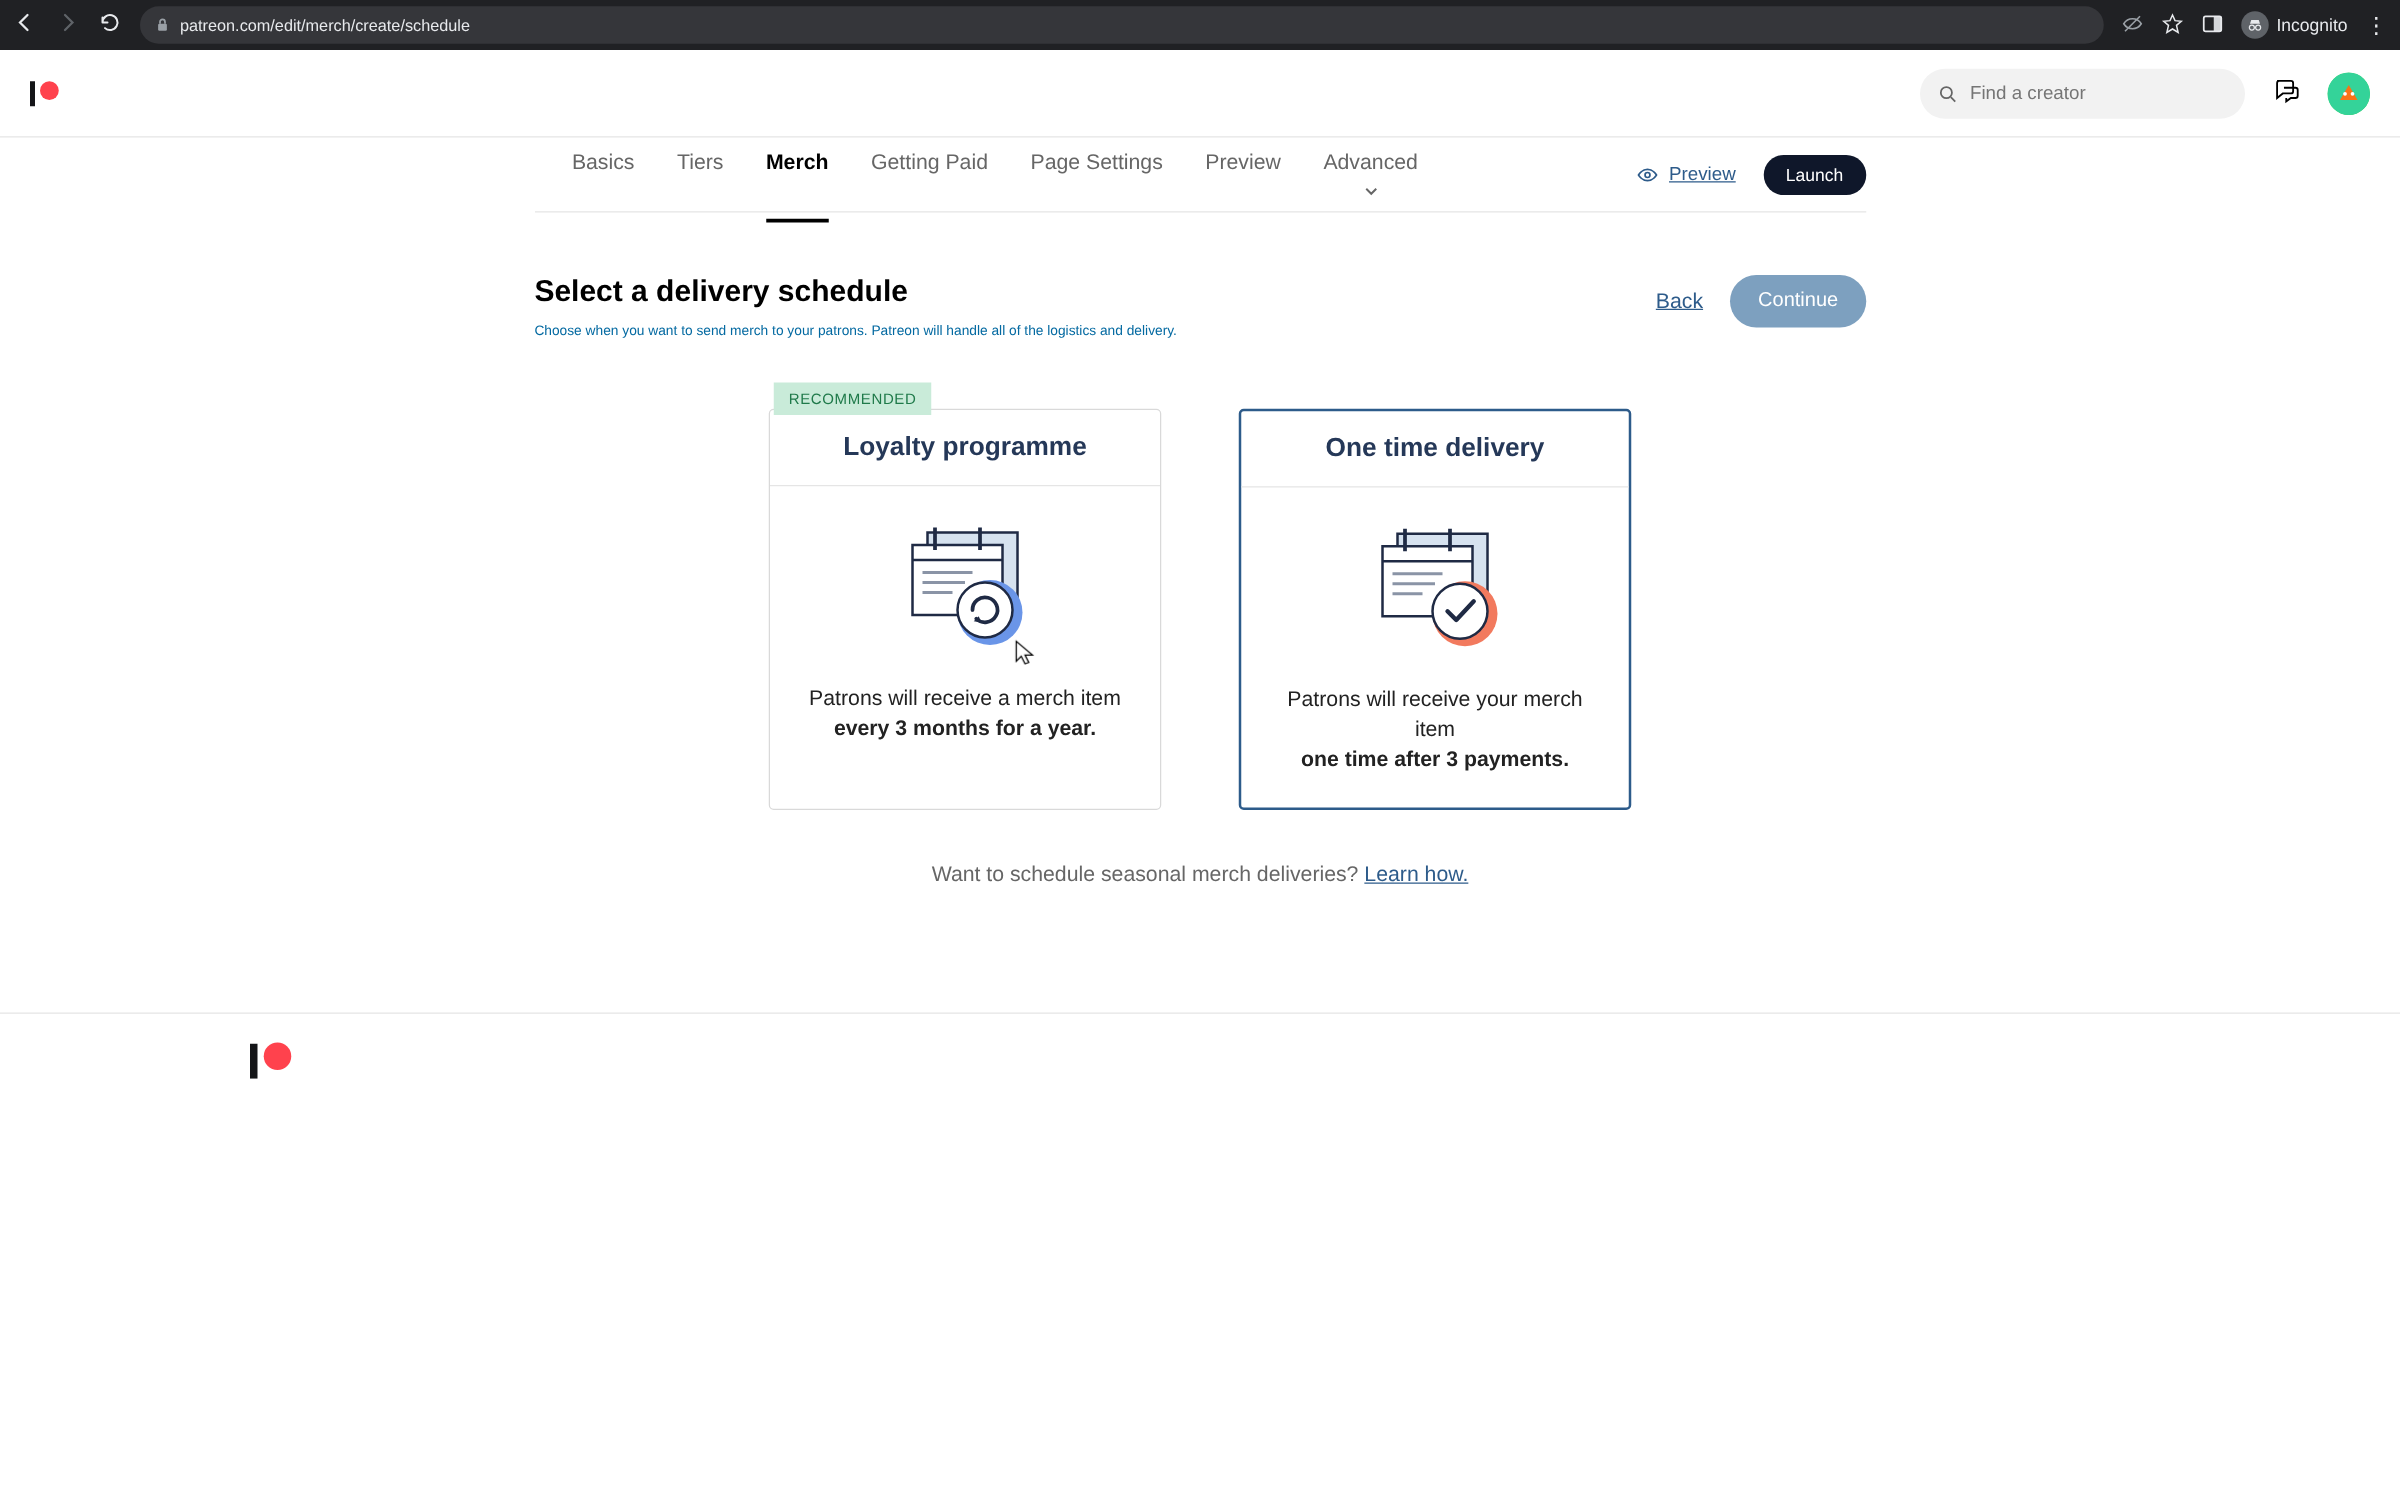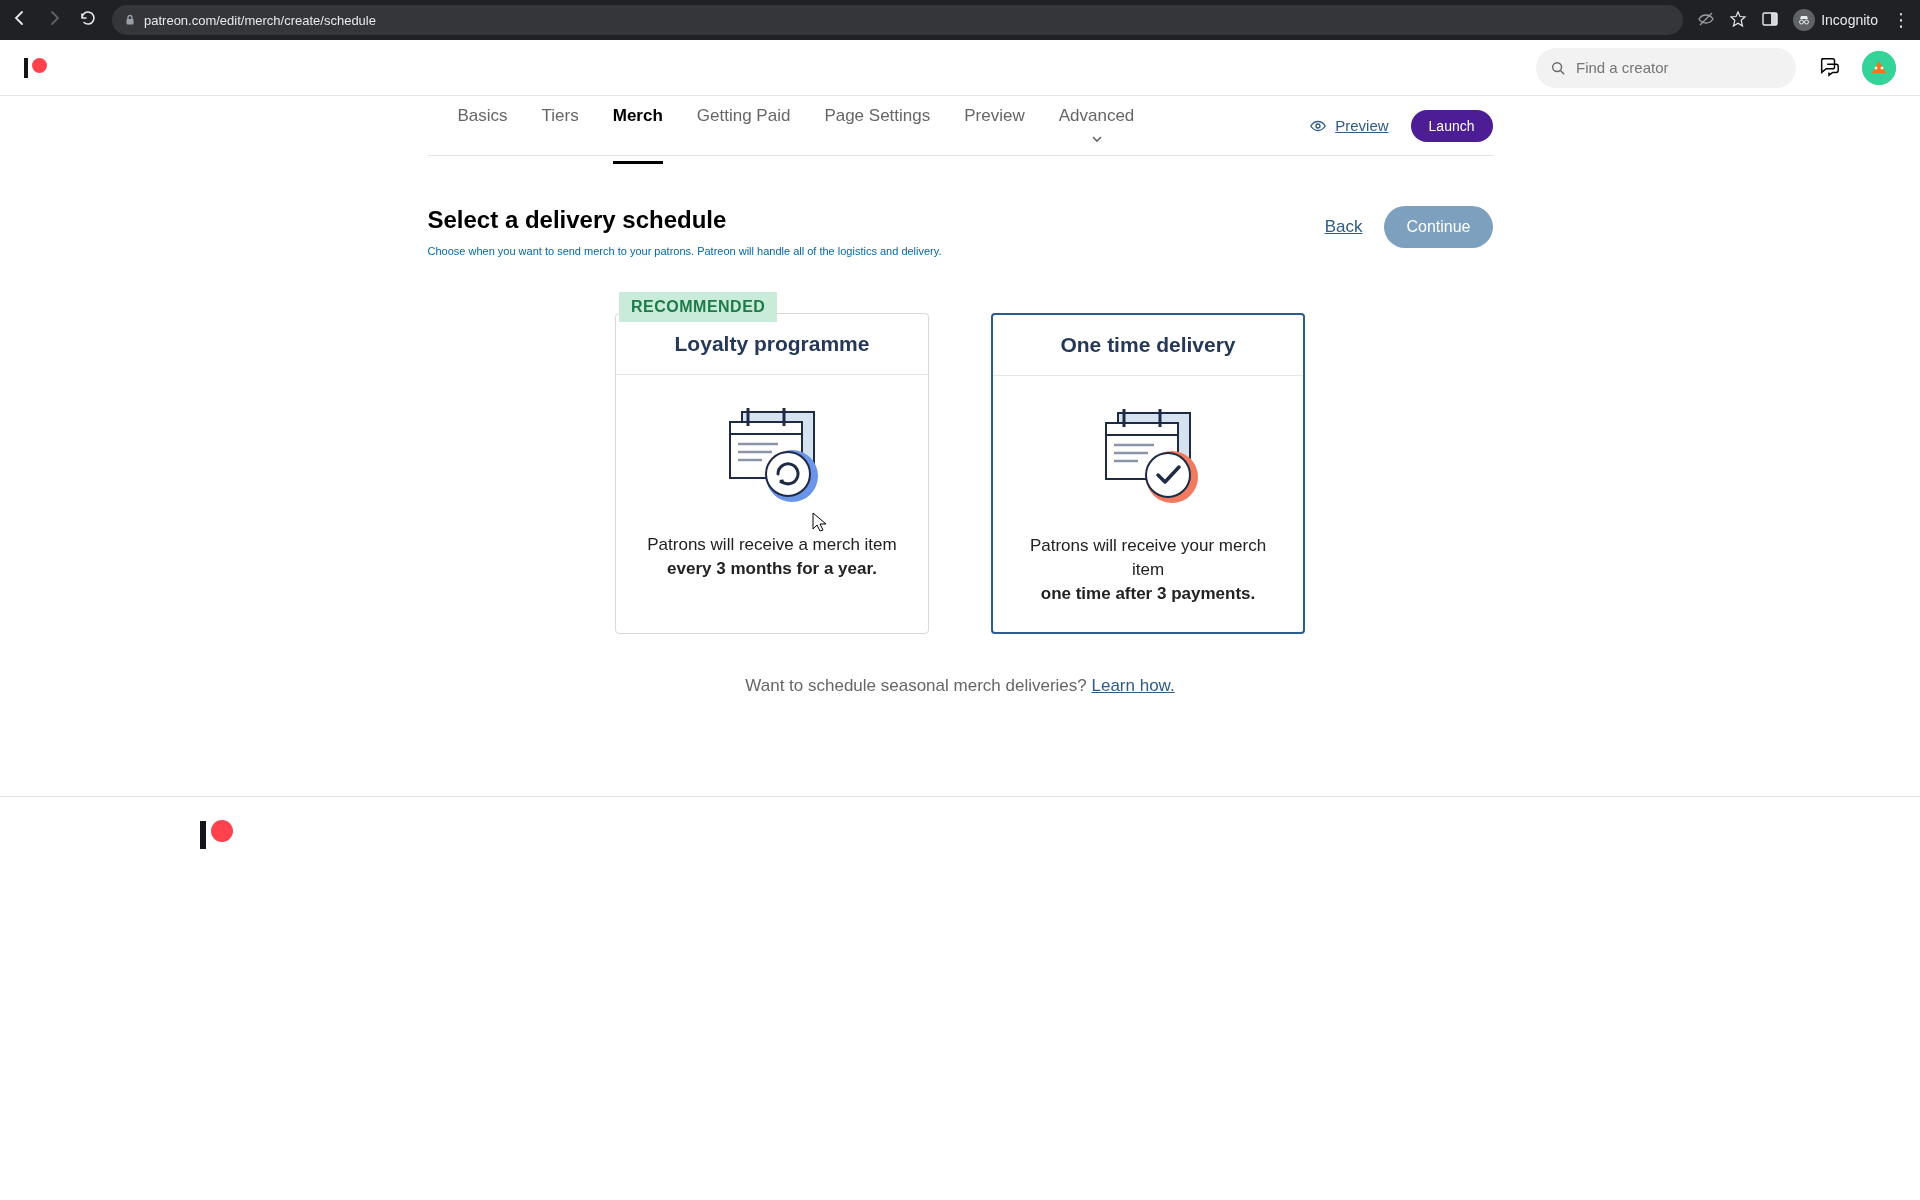--- a/index.html
+++ b/index.html
@@ -18,57 +18,57 @@
     .chrome-right-caret { margin-left:auto; color:#e8eaed; padding:0 12px;}
     .addr-row { display:flex; align-items:center; height:40px; padding:0 10px; gap:14px;}
     .nav-icon { color:#9aa0a6; width:20px; text-align:center; font-size:16px; }
     .addr-bar { flex:1; background:#35363a; border-radius:20px; height:30px; display:flex; align-items:center; padding:0 12px; color:#e8eaed; font-size:13px; gap:8px;}
     .addr-actions { display:flex; align-items:center; gap:14px; color:#e8eaed; font-size:14px;}
     .incog-pill { display:flex; align-items:center; gap:6px; }
     .incog-av { width:22px; height:22px; border-radius:50%; background:#5f6368; display:flex; align-items:center; justify-content:center;}
 
     
     .app { background:#fff; }
-    .app-header { height:56px; display:flex; align-items:center; padding:0 24px; border-bottom:1px solid #e5e5e5;}
+    .app-header { height:70px; display:flex; align-items:center; padding:0 24px; border-bottom:1px solid #e5e5e5;}
     .patreon-logo { display:flex; align-items:center; gap:2px;}
     .patreon-logo .bar{ width:4px; height:20px; background:#141518;}
     .patreon-logo .circ{ width:15px; height:15px; border-radius:50%; background:#ff424d; margin-left:2px; margin-top:-5px;}
     .app-header-right { margin-left:auto; display:flex; align-items:center; gap:22px;}
     .search-pill { width:260px; height:40px; background:#f2f2f2; border-radius:24px; display:flex; align-items:center; padding:0 14px; color:#666; gap:10px;}
     .search-pill input { border:none; background:transparent; outline:none; font-size:15px; color:#333; width:100%;}
     .chat-icon { width:22px; height:22px; }
     .avatar { width:34px; height:34px; border-radius:50%; background: linear-gradient(135deg,#4ade80,#22c55e); display:flex; align-items:center; justify-content:center; overflow:hidden;}
 
     
     .page-wrap { max-width:1065px; margin:0 auto; }
     .nav-row { height:60px; display:flex; align-items:center; border-bottom:1px solid #e5e5e5; padding: 0 0; }
     .nav-tabs { display:flex; gap:34px; padding-left:30px; font-size:17px; color:#666;}
     .nav-tabs .tabi { padding:18px 0; cursor:pointer;}
     .nav-tabs .tabi.active { color:#000; font-weight:600; border-bottom:3px solid #000;}
     .nav-tabs .more { display:flex; align-items:center; gap:6px;flex-direction:column;}
     .nav-right { margin-left:auto; display:flex; align-items:center; gap:22px; padding-right:0;}
     .preview-link { color:#2d5b8a; text-decoration:underline; font-size:15px; display:flex; align-items:center; gap:8px;}
     .eye-ic { width:18px; height:18px;}
-    .launch-btn { background:#4c1d95; color:#fff; border:none; border-radius:18px; padding:8px 18px; font-size:14px; font-weight:500;}
+    .launch-btn { background:#0f172a; color:#fff; border:none; border-radius:18px; padding:8px 18px; font-size:14px; font-weight:500;}
 
     
     .content { padding: 50px 0 40px 0;}
     .heading-row { display:flex; align-items:flex-start; }
     .heading-left { max-width:690px;}
     .page-title { font-size:24px; font-weight:700; margin-bottom:10px;}
     .page-sub { font-size:11px; color:#0369a1; line-height:1.4;}
     .heading-actions { margin-left:auto; display:flex; align-items:center; gap:22px;}
     .back-link { color:#2d5b8a; text-decoration:underline; font-size:17px;}
     .continue-btn { background:#7da0bf; color:#fff; border:none; border-radius:22px; padding:12px 22px; font-size:16px; font-weight:500;}
 
     
     .cards { margin-top:54px; display:flex; gap:62px; justify-content:center; position:relative;}
     .card { width:314px; border:1px solid #d9d9d9; border-radius:4px; background:#fff; position:relative;}
     .card.selected { border:2px solid #2d5b8a;}
-    .rec-badge { position:absolute; top:-22px; left:3px; background:#c9ebd9; color:#1f7a4a; font-size:16px; font-weight:700; letter-spacing:0.5px; padding:6px 12px;}
+    .rec-badge { position:absolute; top:-22px; left:3px; background:#c9ebd9; color:#1f7a4a; font-size:12px; font-weight:400; letter-spacing:0.5px; padding:6px 12px;}
     .card-title { font-size:21px; font-weight:700; color:#253858; text-align:center; padding:18px 0; }
     .card-divider { height:1px; background:#e5e5e5;}
     .card-body { padding:22px 24px 26px; text-align:center;}
     .illus { height:112px; display:flex; align-items:center; justify-content:center; margin-bottom:24px;}
     .card-text { font-size:17px; color:#222; line-height:1.4;}
     .card-text .strong{ font-weight:700;}
 
     
     .hint-row { text-align:center; margin-top:42px; font-size:17px; color:#666;}
     .hint-row a { color:#2d5b8a; text-decoration:underline;}

